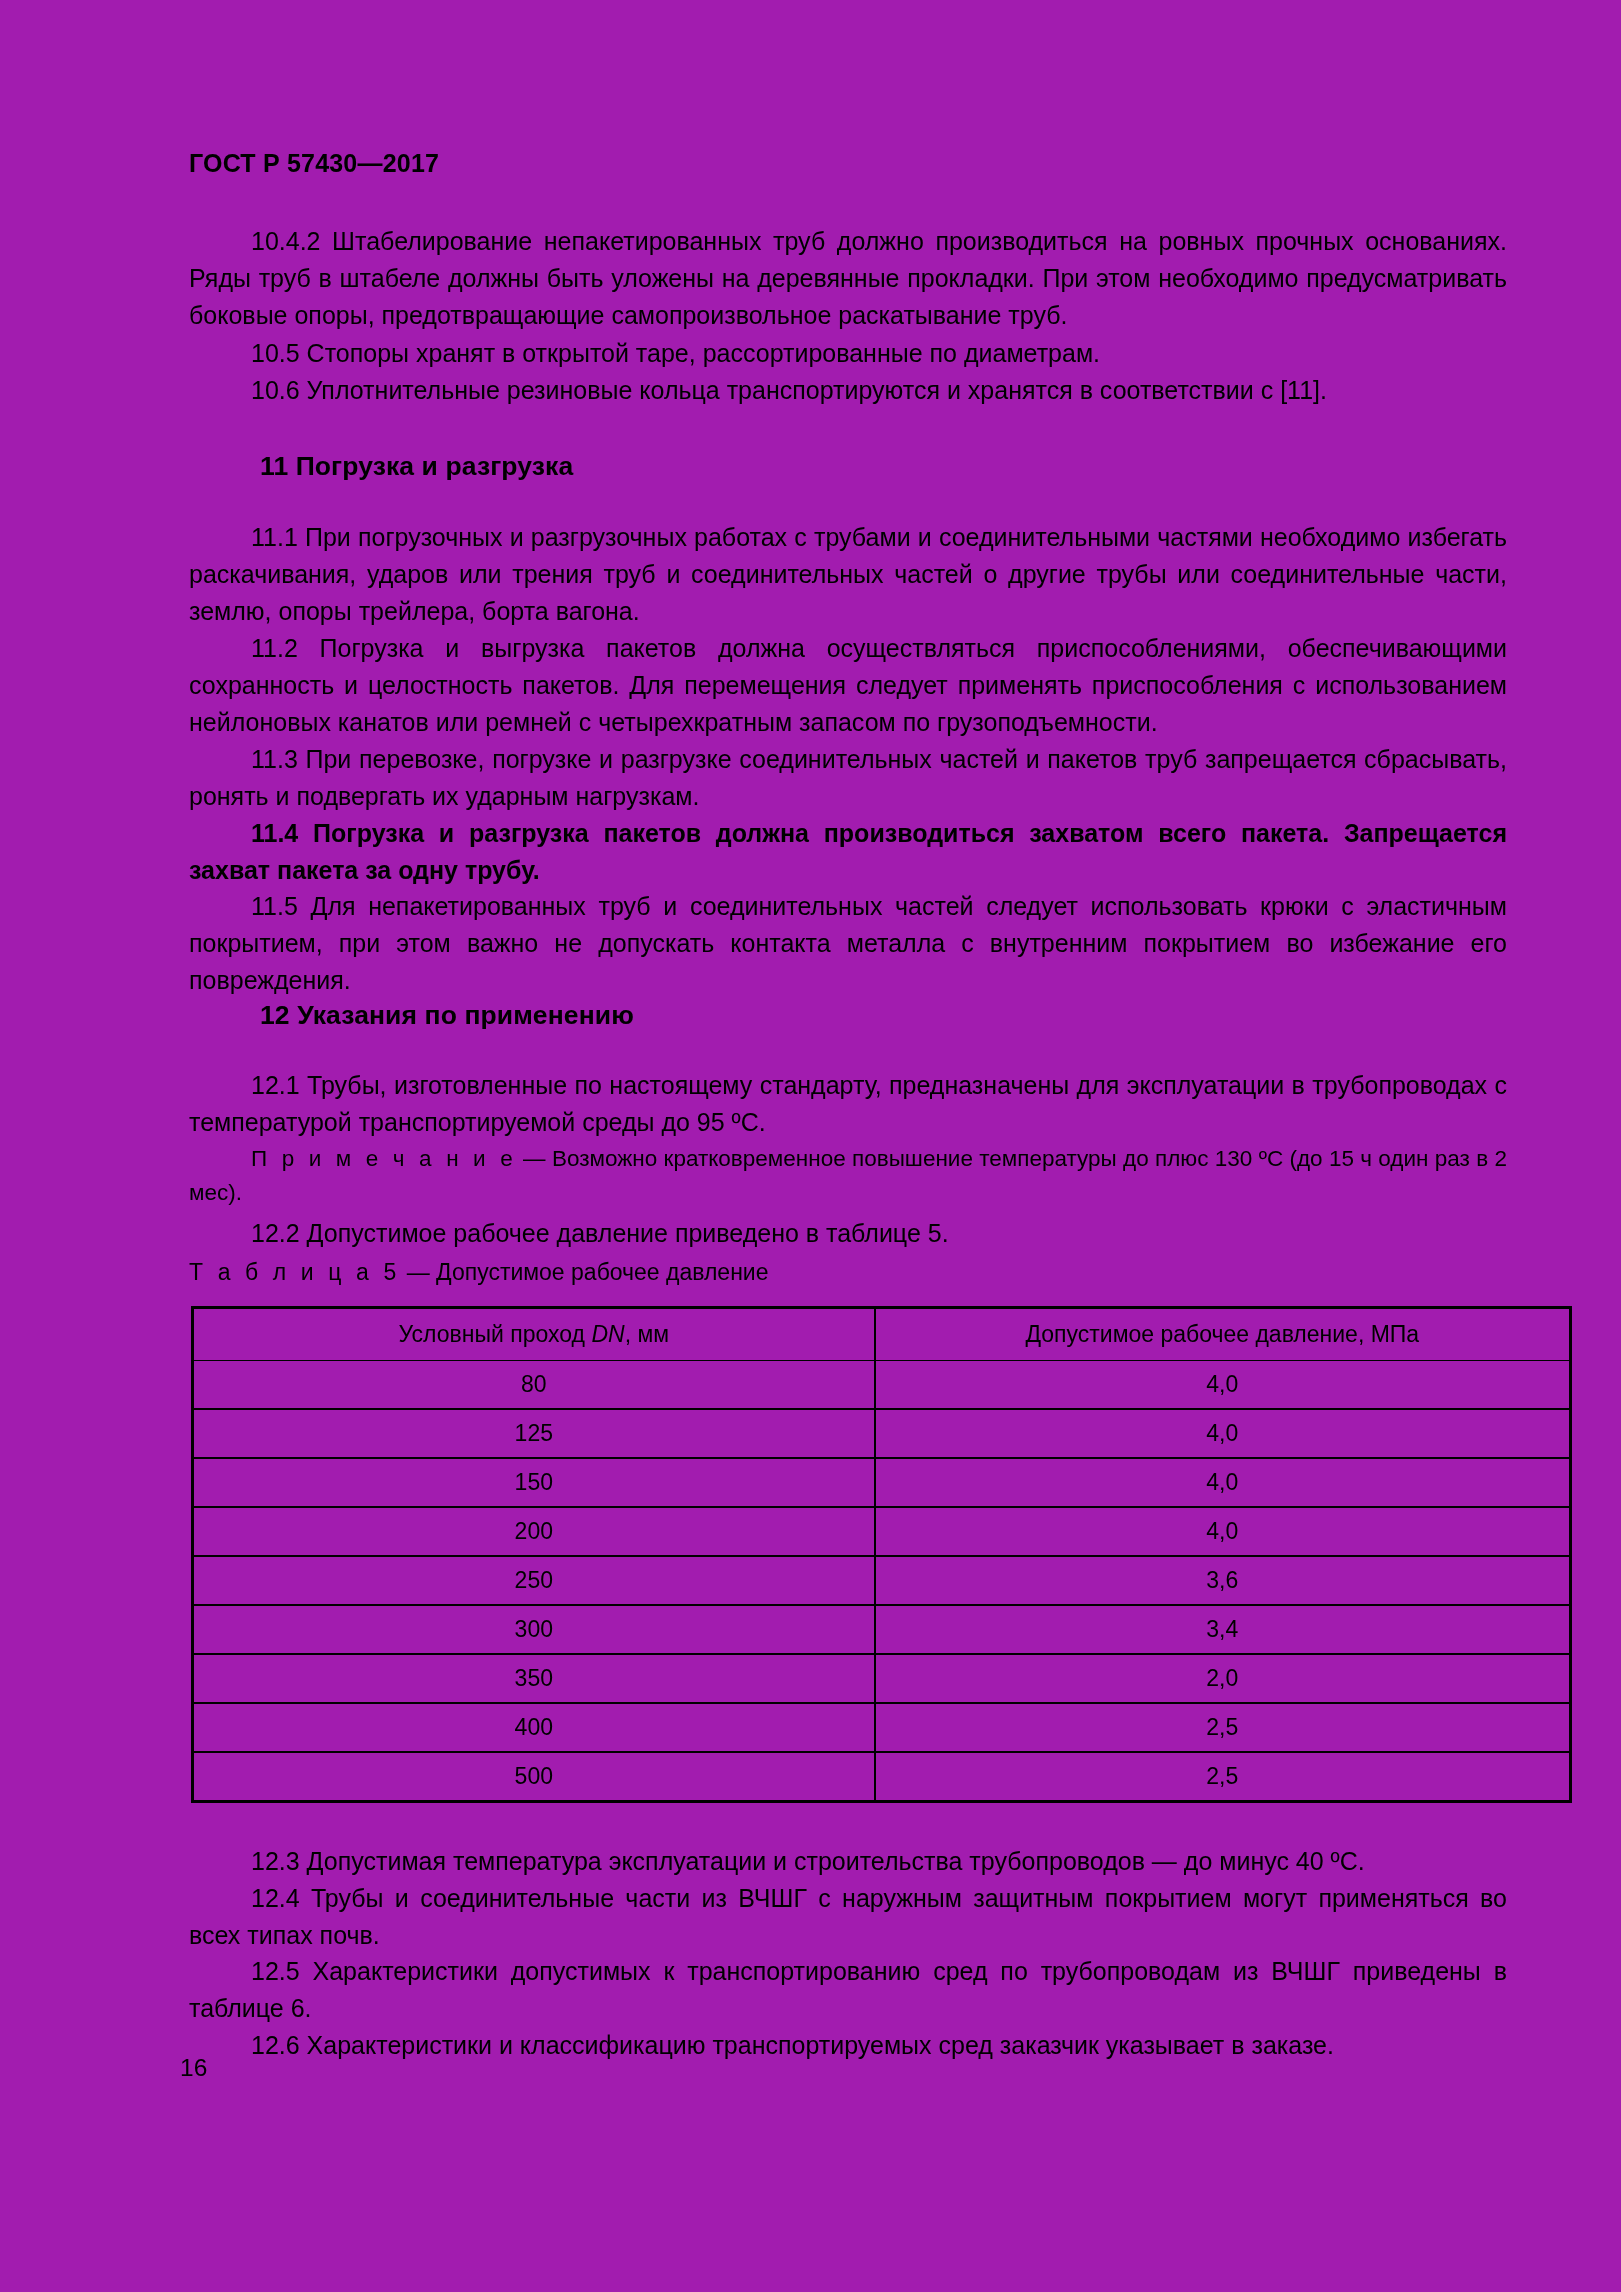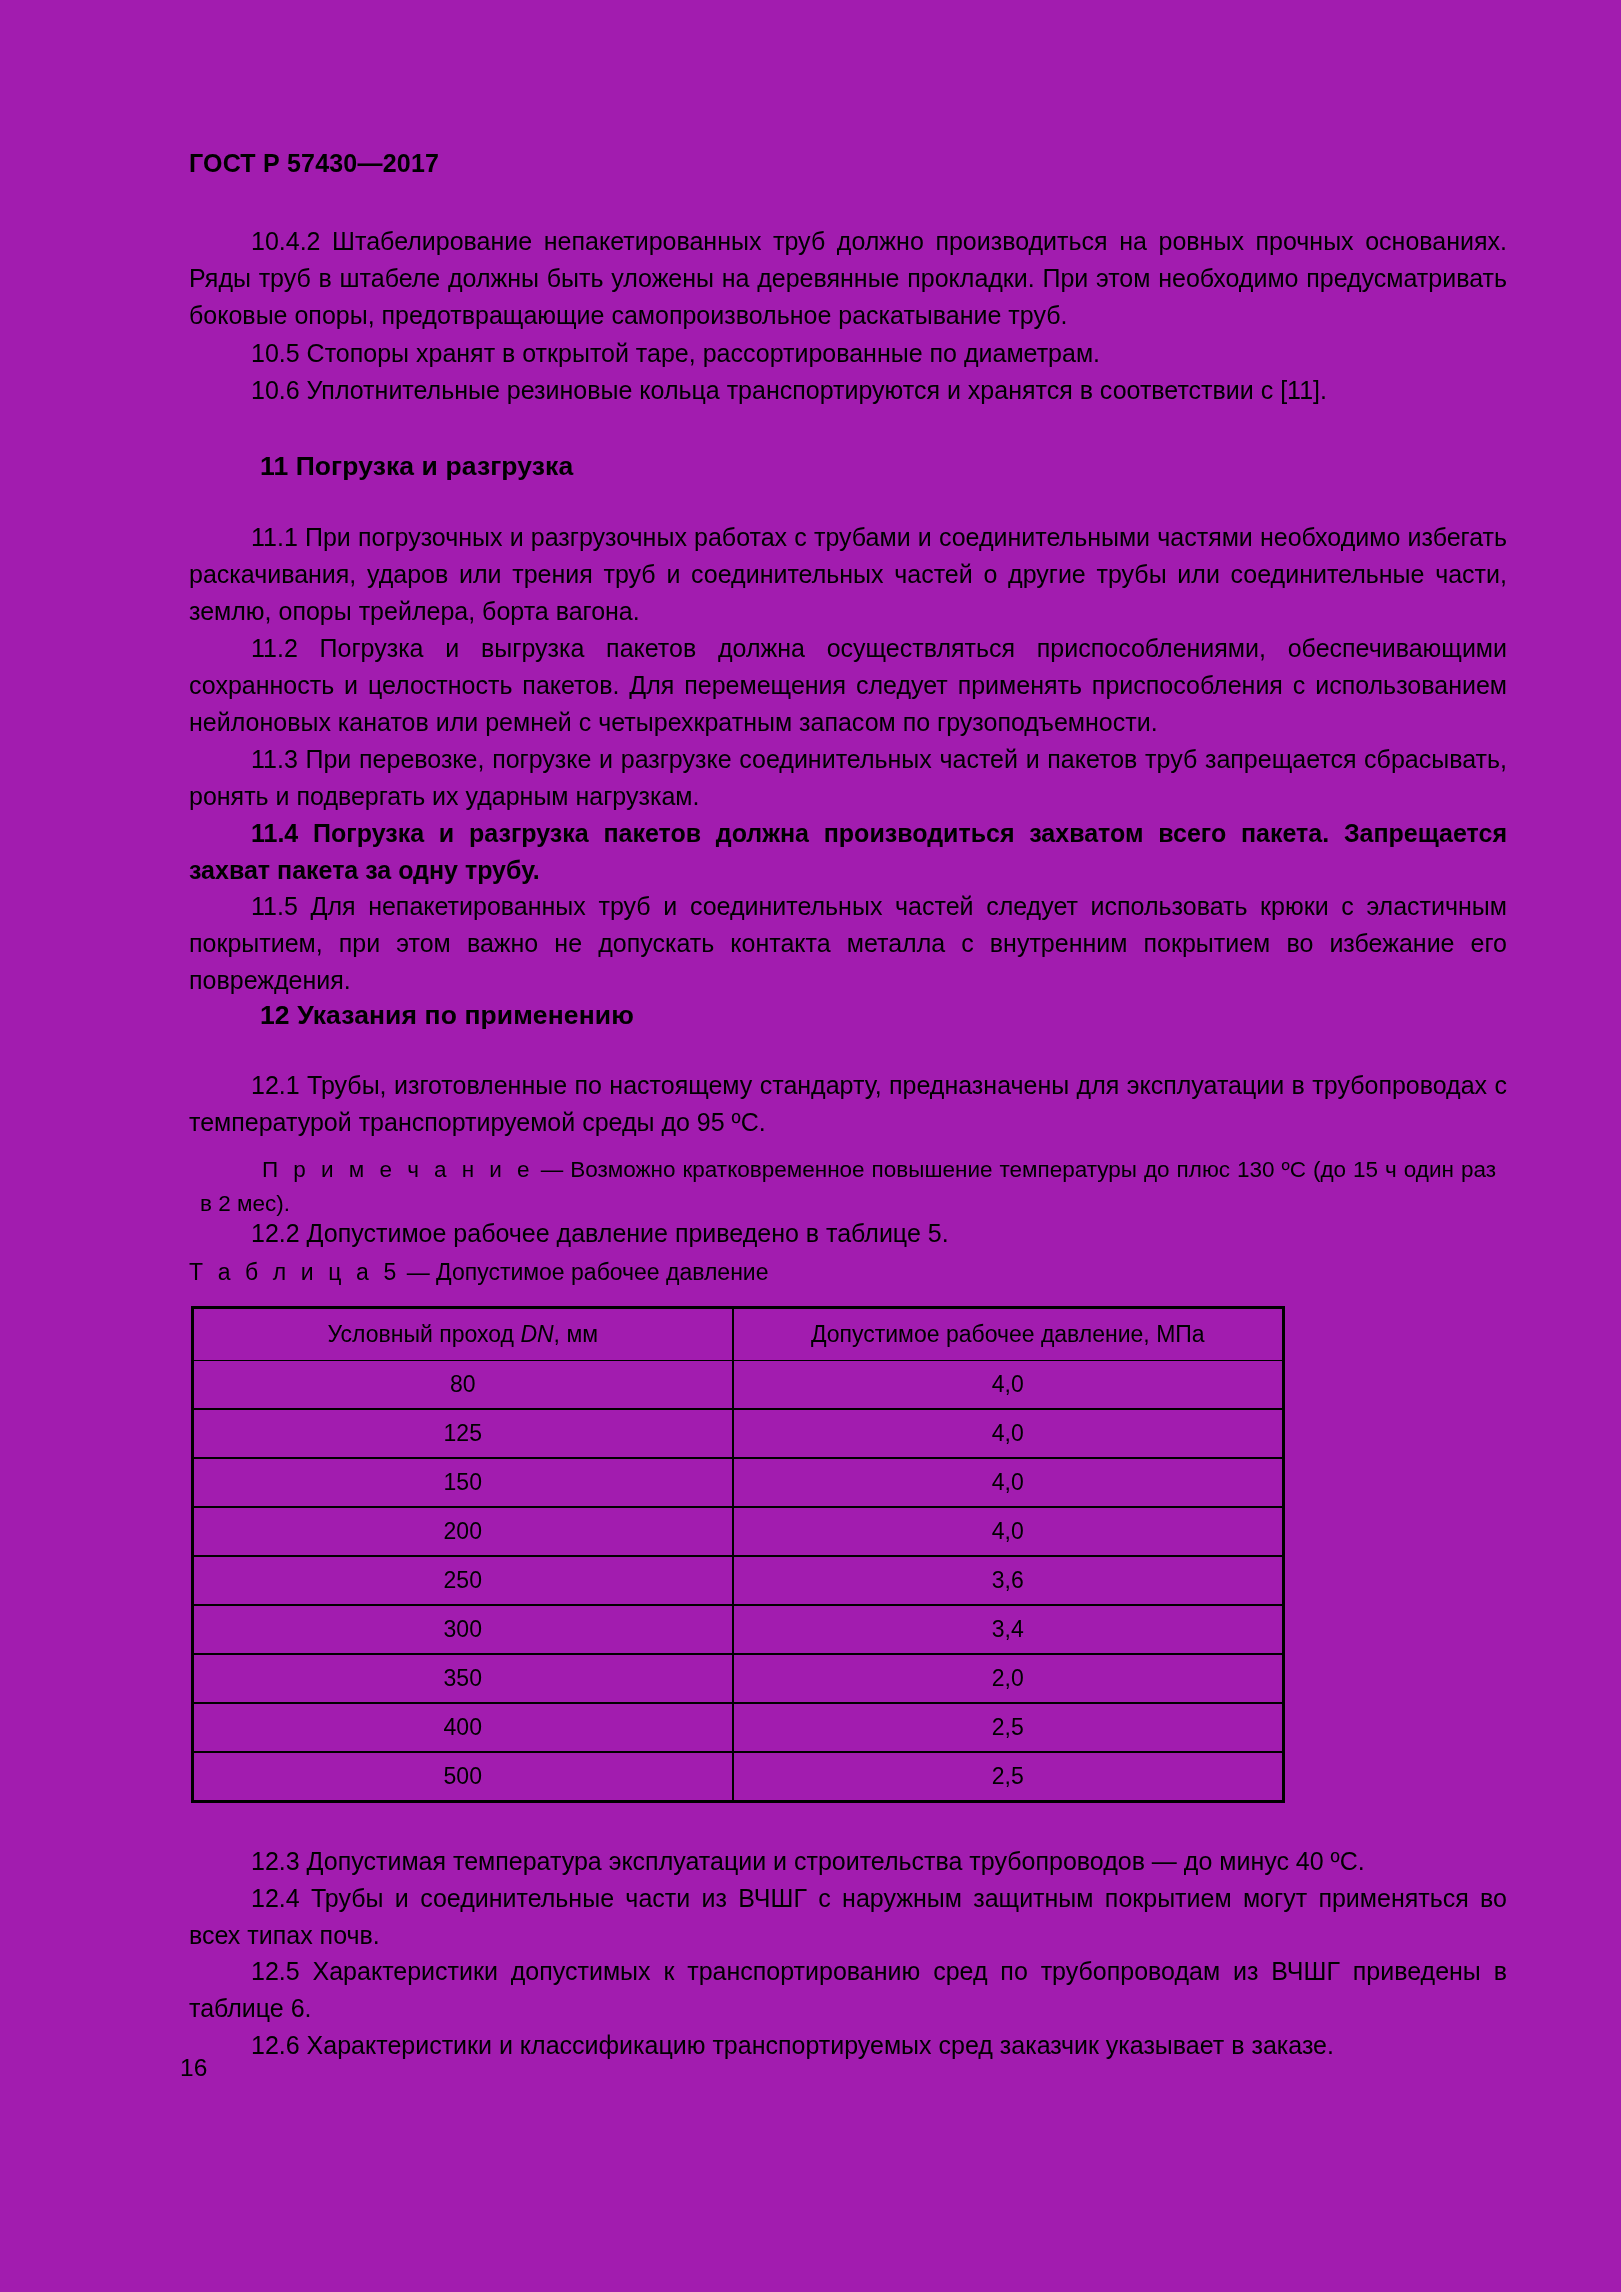--- a/index.html
+++ b/index.html
@@ -63,40 +63,40 @@
   
   .note-block {
     position: absolute;
     left: 189px;
     width: 1318px;
     font-size: 22.5px;
     line-height: 34px;
     text-align: justify;
   }
   .note-block p {
-    margin: 11px;
+    margin: 0;
     text-indent: 62px;
   }
   .spaced {
     letter-spacing: 4.1px;
   }
 
   
   .table-caption {
     position: absolute;
     left: 189px;
     font-size: 23px;
     white-space: nowrap;
   }
 
   
   .table-wrap {
     position: absolute;
     left: 191px;
-    width: 1094px;
+    width: 1381px;
   }
   table.pressure-table {
     border-collapse: collapse;
     width: 100%;
     font-size: 23px;
     table-layout: fixed;
   }
   table.pressure-table col.c1 { width: 49.5%; }
   table.pressure-table col.c2 { width: 50.5%; }
   table.pressure-table th,

